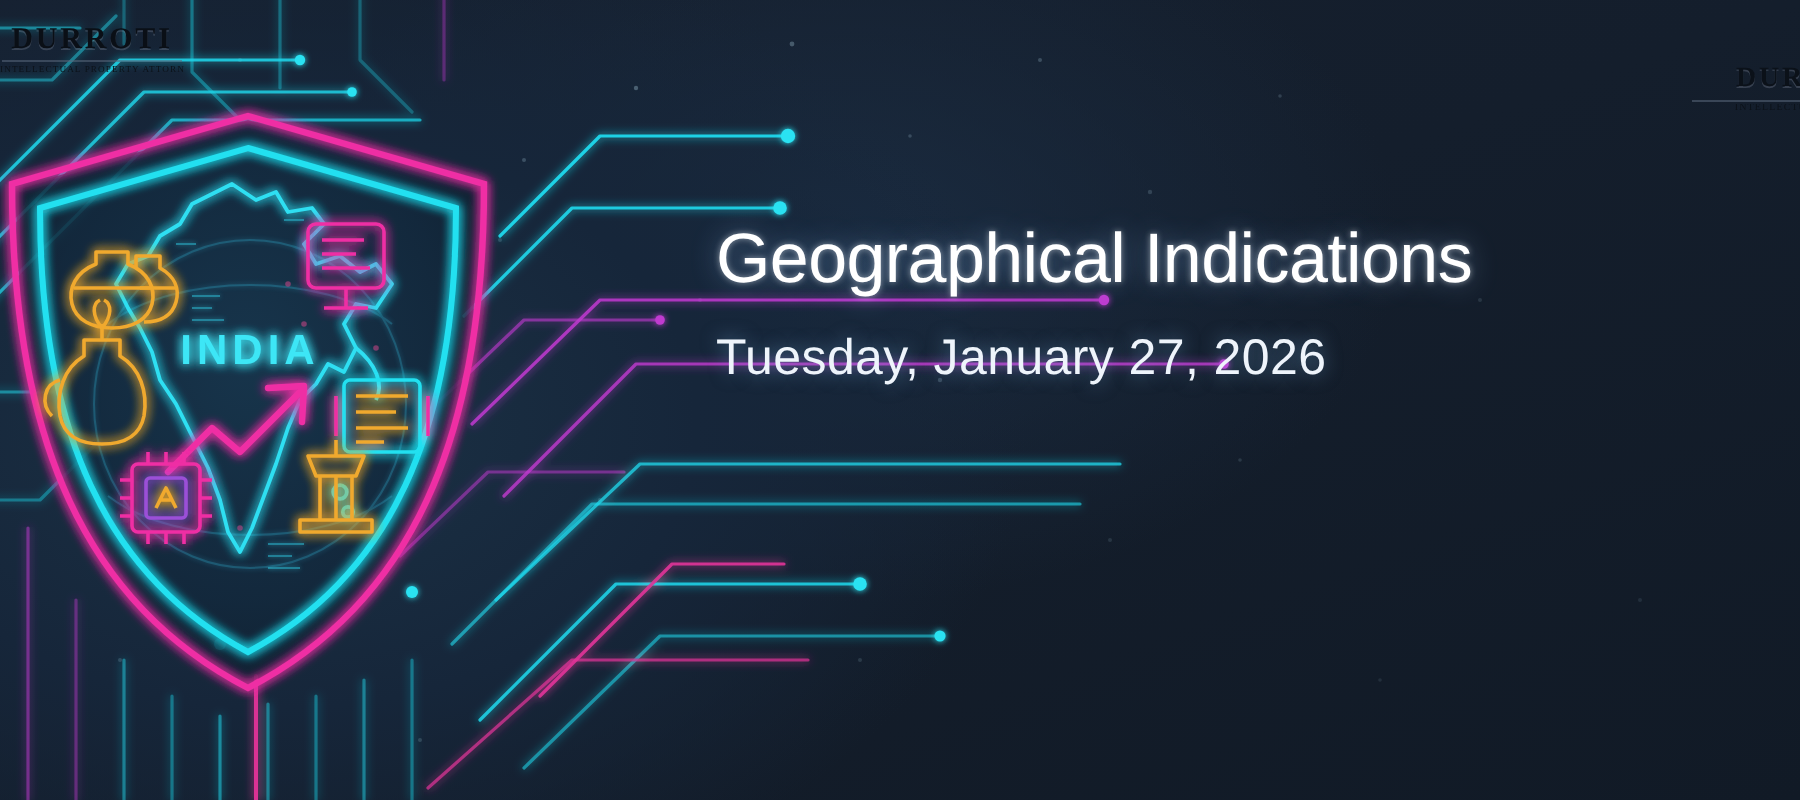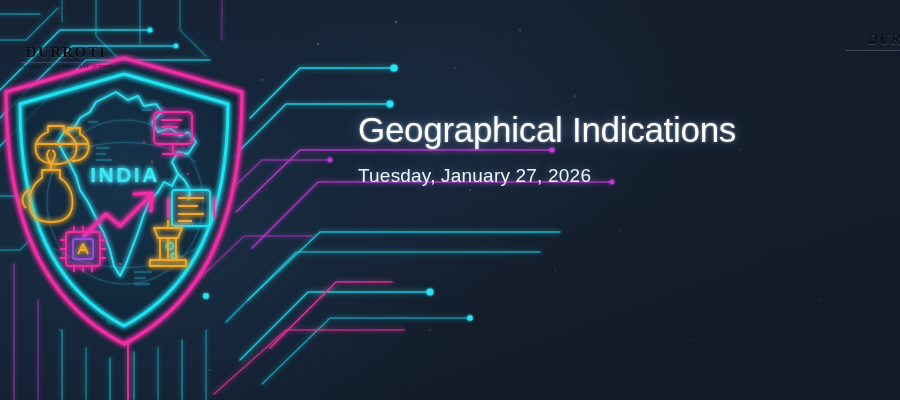--- a/index.html
+++ b/index.html
@@ -58,36 +58,35 @@
     font-size: 35px;
     line-height: 43px;
     font-weight: normal;
     letter-spacing: -0.3px;
     text-shadow: 0 0 14px rgba(150,200,255,.45), 0 0 3px rgba(255,255,255,.5);
     white-space: nowrap;
   }
   #event-date {
     margin-top: 14px;
     color: #eef4fb;
-    font-size: 19px;
+    font-size: 25px;
     letter-spacing: .2px;
     text-shadow: 0 0 9px rgba(130,190,240,.5);
   }
 
   
   .corner-logo {
     position: absolute;
     text-align: center;
     pointer-events: none;
   }
   #logo-topleft {
-    left: 20px;
+    left: 0;
     top: 12px;
     width: 92px;
-    margin-top: 32px;
   }
   #logo-topright {
     left: 845px;
     top: 32px;
     width: 92px;
   }
   .logo-word {
     font-family: "Liberation Serif", serif;
     font-weight: bold;
     font-size: 15px;

